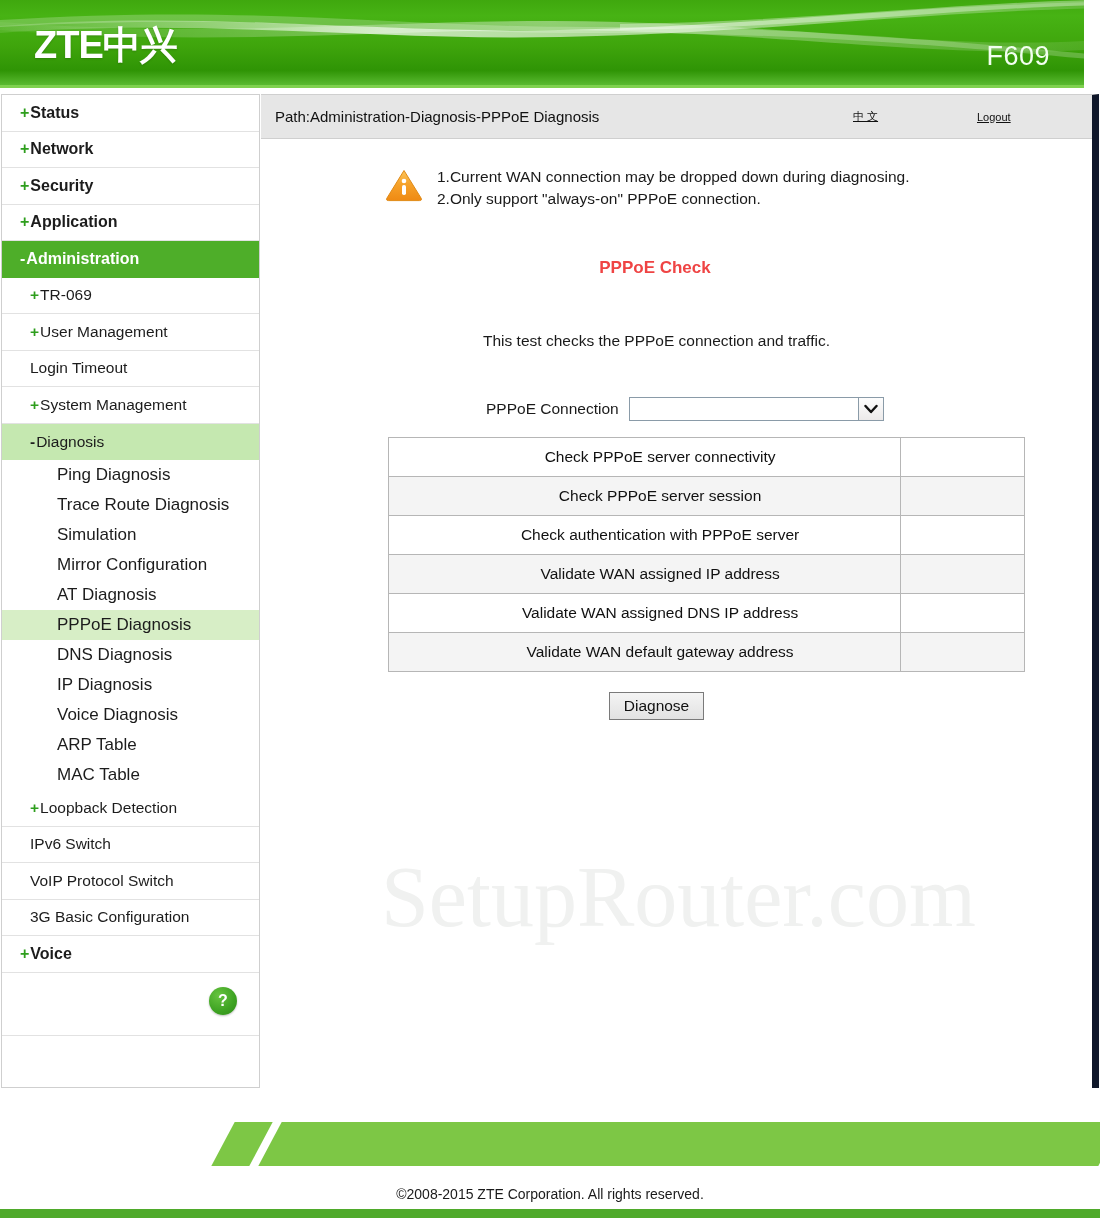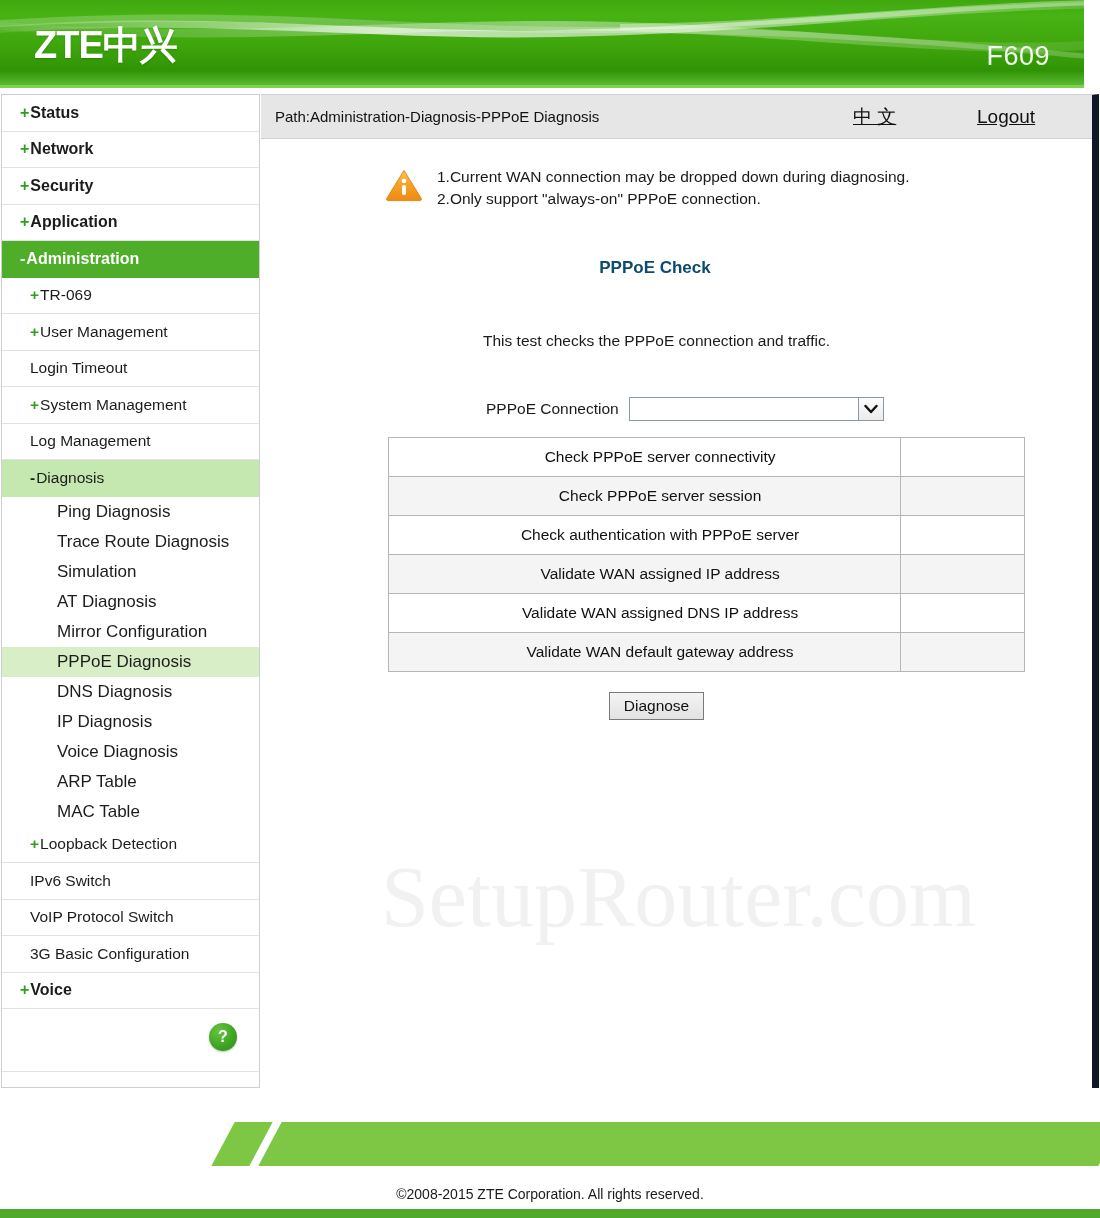--- a/index.html
+++ b/index.html
@@ -145,21 +145,21 @@
     align-items: center;
     position: relative;
     font-size: 15px;
     color: #111;
   }
   #pathbar .pathtext { margin-left: 14px; }
   #pathbar .toplink {
     position: absolute;
     text-decoration: underline;
     color: #111;
-    font-size: 19px;
+    font-size: 11px;
     cursor: pointer;
   }
   #pathbar .lang { left: 592px; }
   #pathbar .logout { left: 716px; }
 
   
   #watermark {
     position: absolute;
     left: 120px; top: 752px;
     font-family: "Liberation Serif", serif;
@@ -185,21 +185,21 @@
     line-height: 22px;
     margin-left: 12px;
   }
 
   #checktitle {
     text-align: center;
     font-size: 17px;
     font-weight: bold;
     margin-top: 48px;
     margin-right: 43px;
-    color: #0c4a6e;
+    color: #ef4444;
   }
   #subtitle {
     text-align: center;
     font-size: 15.5px;
     margin-top: 54px;
     margin-right: 40px;
     color: #1a1a1a;
   }
 
   
@@ -352,41 +352,38 @@
         <span class="plus">+</span>
         <span>User Management</span>
       </div>
       <div class="nav-item sub">
         <span>Login Timeout</span>
       </div>
       <div class="nav-item sub">
         <span class="plus">+</span>
         <span>System Management</span>
       </div>
-      <div class="nav-item sub">
-        <span>Log Management</span>
-      </div>
       <div class="nav-item sub active-group">
         <span class="plus">-</span>
         <span>Diagnosis</span>
       </div>
       <div class="nav-item leaf">
         <span>Ping Diagnosis</span>
       </div>
       <div class="nav-item leaf">
         <span>Trace Route Diagnosis</span>
       </div>
       <div class="nav-item leaf">
         <span>Simulation</span>
       </div>
       <div class="nav-item leaf">
+        <span>Mirror Configuration</span>
+      </div>
+      <div class="nav-item leaf">
         <span>AT Diagnosis</span>
-      </div>
-      <div class="nav-item leaf">
-        <span>Mirror Configuration</span>
       </div>
       <div class="nav-item leaf active-leaf">
         <span>PPPoE Diagnosis</span>
       </div>
       <div class="nav-item leaf">
         <span>DNS Diagnosis</span>
       </div>
       <div class="nav-item leaf">
         <span>IP Diagnosis</span>
       </div>

